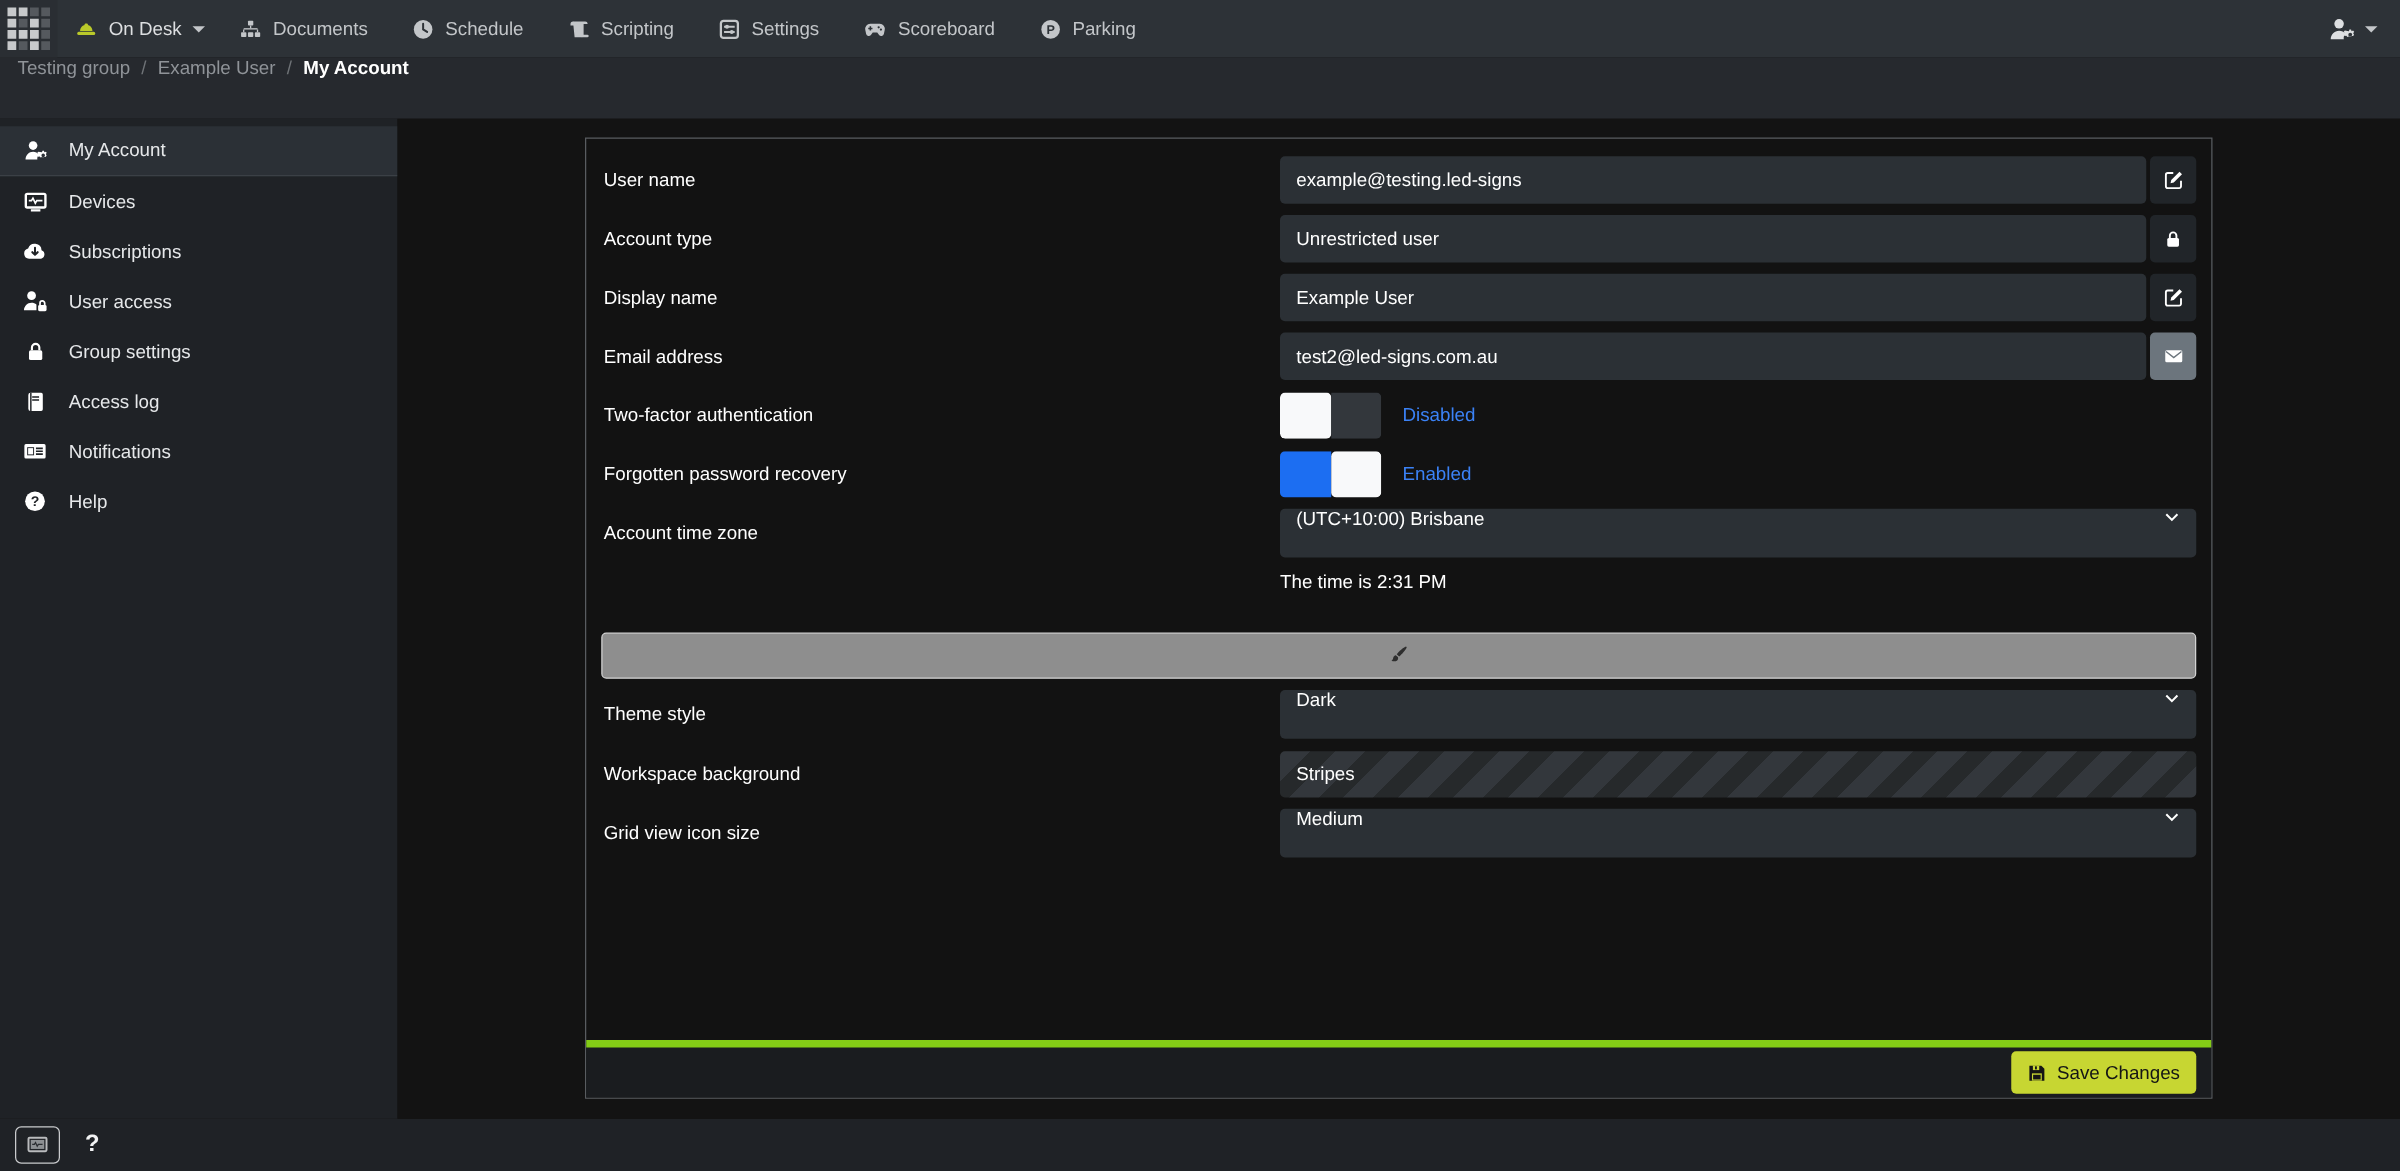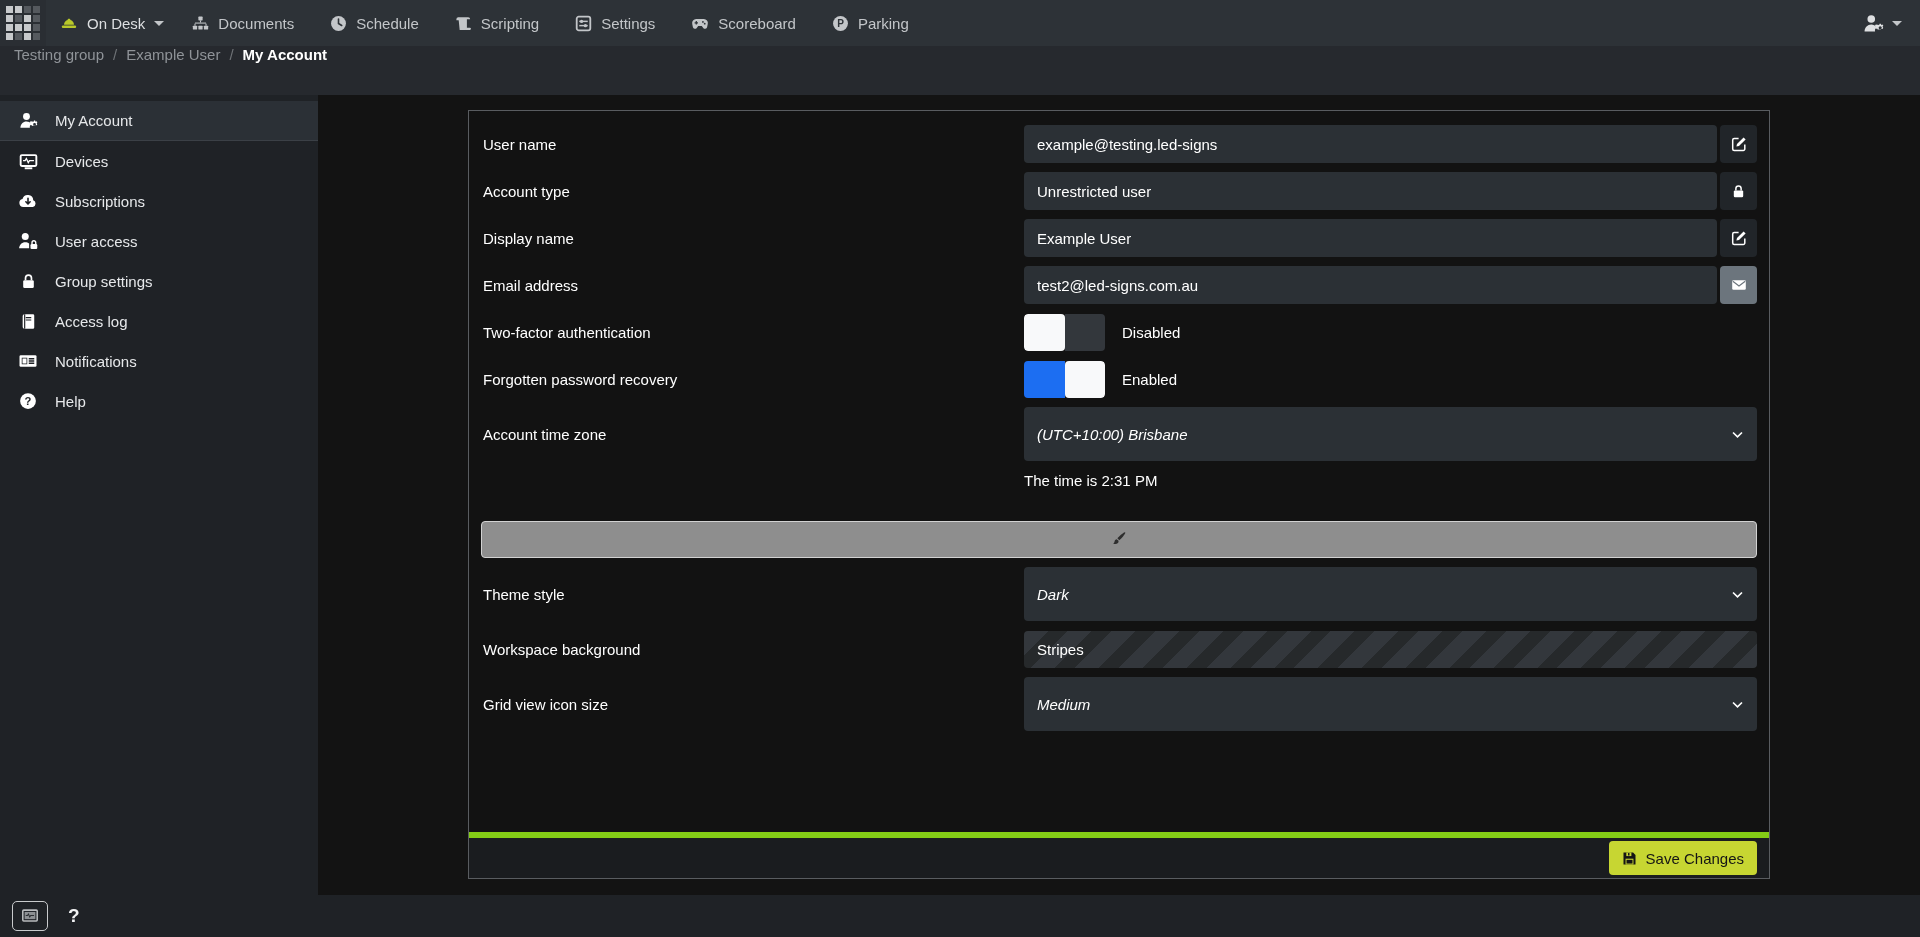--- a/index.html
+++ b/index.html
@@ -48,22 +48,22 @@
   .row-control { flex:1; display:flex; align-items:center; }
   .txt { flex:1; height:38px; background:#2b3035; border:none; border-radius:4px; color:#fff; font-size:15px; font-family:inherit; padding:0 13px; outline:none; }
   .icon-btn { width:37px; height:38px; margin-left:3px; flex-shrink:0; border:none; border-radius:4px; background:#212529; color:#fff; display:grid; place-items:center; cursor:pointer; }
   .icon-btn.gray { background:#6c757d; }
   .toggle { width:81px; height:37px; border-radius:4px; overflow:hidden; display:flex; cursor:pointer; flex:0 0 auto; }
   .toggle span { flex:1; }
   .toggle.off .half-a { background:#f8f9fa; border-radius:4px; }
   .toggle.off .half-b { background:#33373c; }
   .toggle.on  .half-a { background:#1c6ef2; }
   .toggle.on  .half-b { background:#f8f9fa; border-radius:4px; }
-  .toggle-status { margin-left:17px; color:#ffffff; }
-  .select { flex:1; height:54px; background:#2b3035; border-radius:4px; display:flex; align-items:center; padding:0 13px; color:#fff; cursor:pointer;font-style:italic; }
+  .toggle-status { margin-left:17px; color:#3b82f6; }
+  .select { flex:1; height:39px; background:#2b3035; border-radius:4px; display:flex; align-items:flex-start; padding:0 13px; color:#fff; cursor:pointer; }
   .select .chev { margin-left:auto; }
   .note-row { margin:0 0 30px; min-height:20px; }
   .note-text { color:#fff; }
   .swatch { flex:1; height:37px; background:#8e8e8e; border:1px solid #d2d2d2; border-radius:4px; display:grid; place-items:center; cursor:pointer; }
   .stripes { flex:1; height:37px; border-radius:4px; display:flex; align-items:center; padding:0 13px; color:#fff; cursor:pointer;
     background:repeating-linear-gradient(135deg, #33373c 0px, #33373c 17px, #26292b 17px, #26292b 31px); }
 
   
   .bottombar { height:42px; background:#1f2226; display:flex; align-items:center; padding:0 12px; gap:20px; }
   .screen-btn { width:36px; height:30px; border:1px solid #c9cbcd; border-radius:5px; background:transparent; display:grid; place-items:center; color:#b9bbbd; cursor:pointer; }

